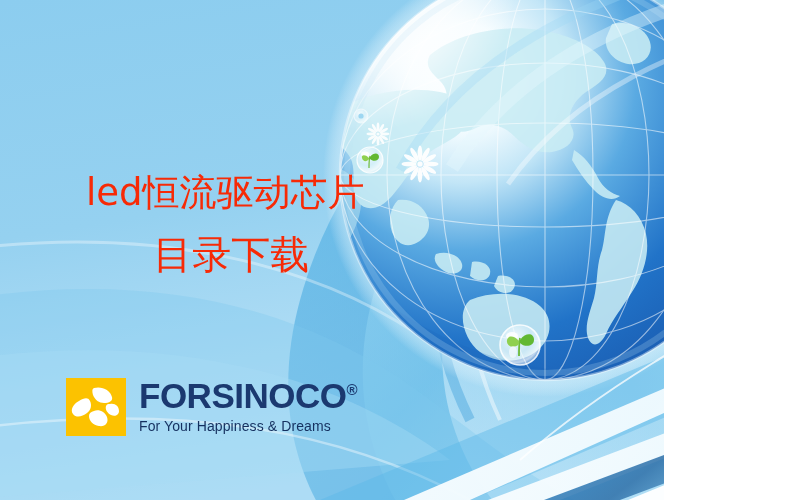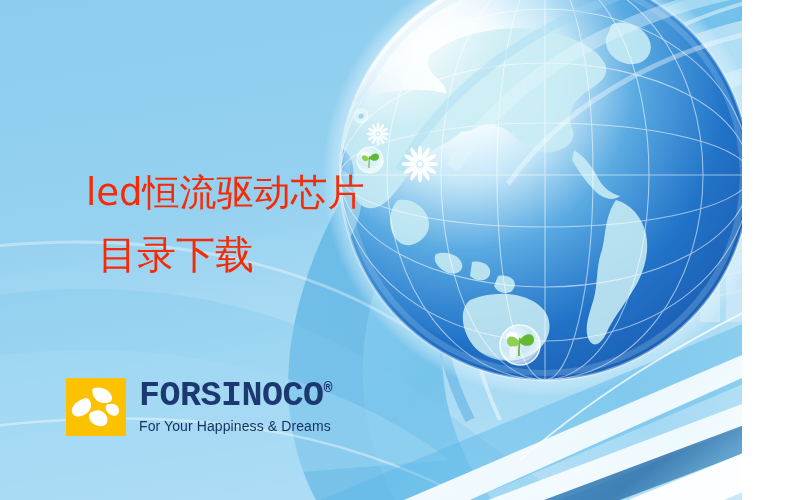--- a/index.html
+++ b/index.html
@@ -6,21 +6,21 @@
     margin: 0;
     padding: 0;
     background: #ffffff;
   }
   body {
     font-family: "Liberation Sans", sans-serif;
   }
 
   #banner {
     position: relative;
-    width: 742px;
+    width: 664px;
     height: 500px;
     overflow: hidden;
     background: linear-gradient(180deg, #8ccdef 0%, #93d0f0 35%, #a9dbf4 70%, #c3e6f8 100%);
   }
 
   
   .art {
     position: absolute;
     inset: 0;
     pointer-events: none;
@@ -37,20 +37,21 @@
     font-family: "DejaVu Sans", "Liberation Sans", sans-serif;
     font-size: 37px;
     line-height: 62px;
     letter-spacing: 0px;
     white-space: nowrap;
   }
   #headline .line2 {
     display: block;
     margin-left: 12px;
     font-size: 39px;
+    text-align: center;
   }
 
   
   #logo {
     position: absolute;
     left: 66px;
     top: 378px;
     z-index: 40;
     display: flex;
     align-items: flex-start;
@@ -60,21 +61,21 @@
     height: 58px;
     background: #fcc200;
     flex: 0 0 auto;
   }
   #logo-mark svg { display: block; }
   #logo-words {
     margin-left: 13px;
     padding-top: 1px;
   }
   #logo-name {
-    font-family: Liberation Mono, monospace;
+    font-family: Liberation Sans, sans-serif;
     font-weight: bold;
     font-size: 35px;
     line-height: 34px;
     color: #1b3970;
     letter-spacing: -0.5px;
     white-space: nowrap;
   }
   #logo-name sup {
     font-size: 15px;
     vertical-align: super;

